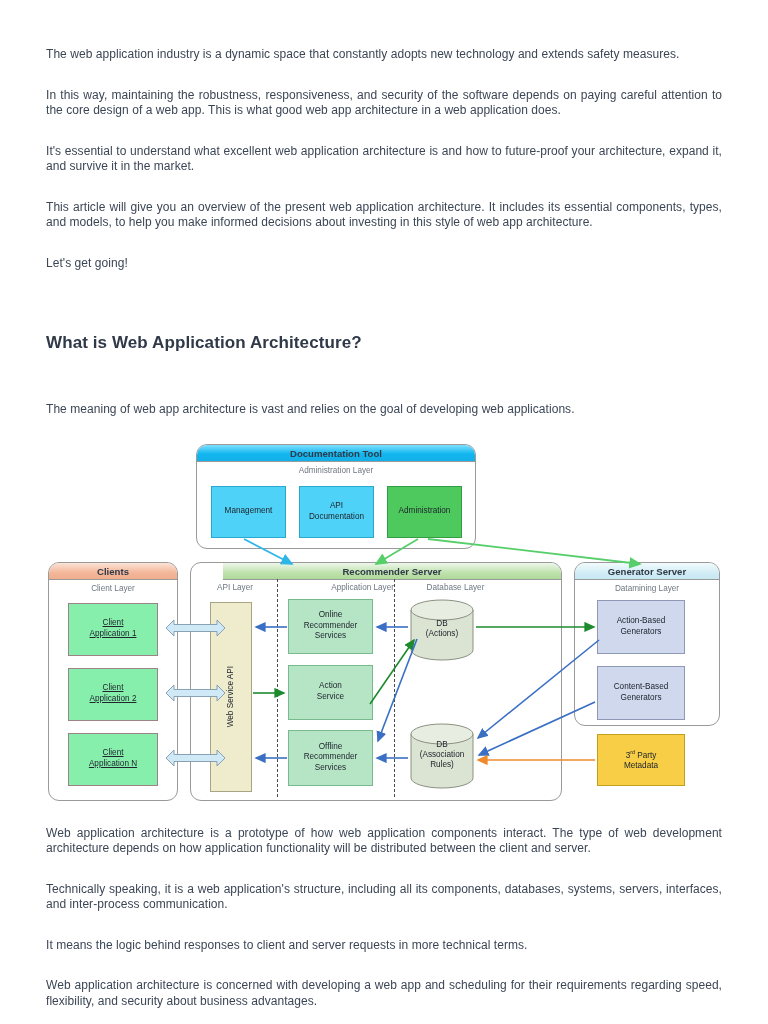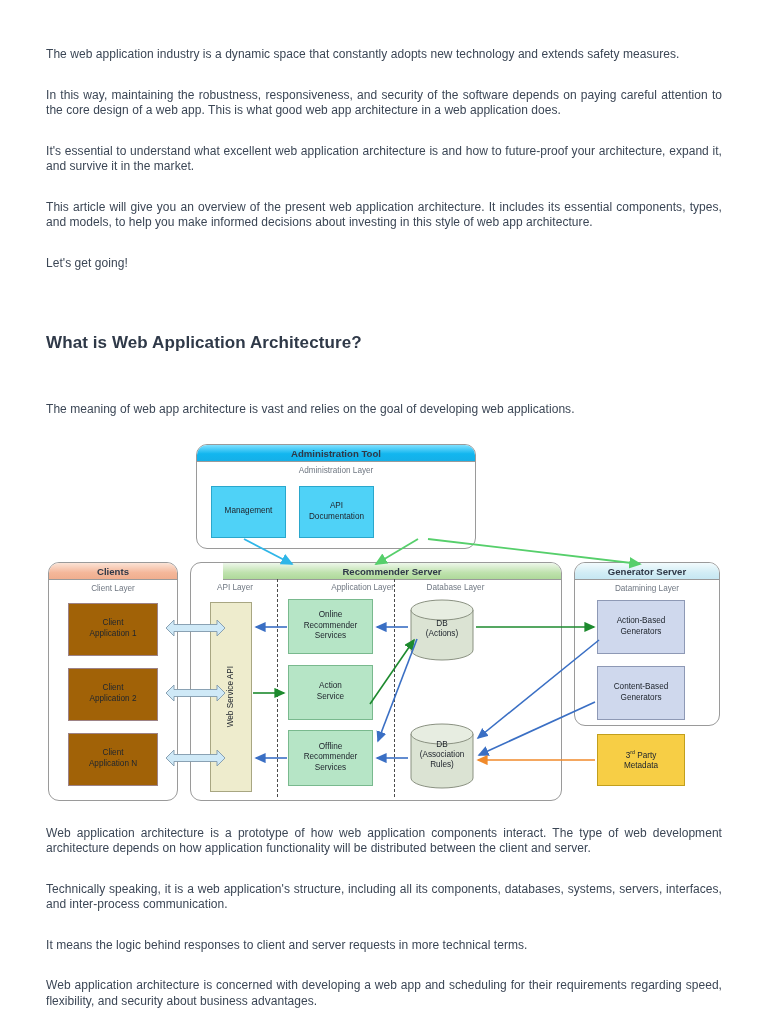--- a/index.html
+++ b/index.html
@@ -79,21 +79,21 @@
     border:1px solid #8a8a8a;
     display:flex;align-items:center;justify-content:center;
     text-align:center;
     font-size:8.2px;
     line-height:10.6px;
     color:#20262e;
     padding:2px;
   }
   .n-cyan{background:#4fd2f7;border-color:#2aa7cc;}
   .n-green{background:#4ec95e;border-color:#359c44;}
-  .n-client{background:#a16207;border-color:#9d8286;}
+  .n-client{background:#86efac;border-color:#9d8286;text-decoration:underline;}
   .n-service{background:#b6e5c6;border-color:#79b98e;}
   .n-api{background:#eeeccd;border-color:#a8a682;}
   .n-gen{background:#cfd8ed;border-color:#8e99b5;}
   .n-meta{background:#f7ce45;border-color:#c29f1d;}
 
   .vtext{
     writing-mode:vertical-rl;
     text-orientation:mixed;
     transform:rotate(180deg);
     white-space:nowrap;
@@ -137,29 +137,32 @@
 
   <div style="height:46px"></div>
   <p class="para">The meaning of web app architecture is vast and relies on the goal of developing web applications.</p>
 
   <div style="height:22px"></div>
 
   <div class="diagram-wrap">
     <div class="diagram">
 
       <div class="cont" style="left:150px;top:4px;width:280px;height:105px;">
-        <div class="cont-head head-admin">Administration Tool</div>
+        <div class="cont-head head-admin">Documentation Tool</div>
         <div class="cont-sub">Administration Layer</div>
       </div>
       <div class="node n-cyan" style="left:165px;top:46px;width:75px;height:52px;">
         <span>Management</span>
       </div>
       <div class="node n-cyan" style="left:253px;top:46px;width:75px;height:52px;">
         <span style="white-space:pre-line">API
 Documentation</span>
+      </div>
+      <div class="node n-green" style="left:341px;top:46px;width:75px;height:52px;">
+        <span>Administration</span>
       </div>
 
       <div class="cont" style="left:2px;top:122px;width:130px;height:239px;">
         <div class="cont-head head-clients">Clients</div>
         <div class="cont-sub">Client Layer</div>
       </div>
       <div class="node n-client" style="left:22px;top:163px;width:90px;height:53px;">
         <span style="white-space:pre-line">Client
 Application 1</span>
       </div>

